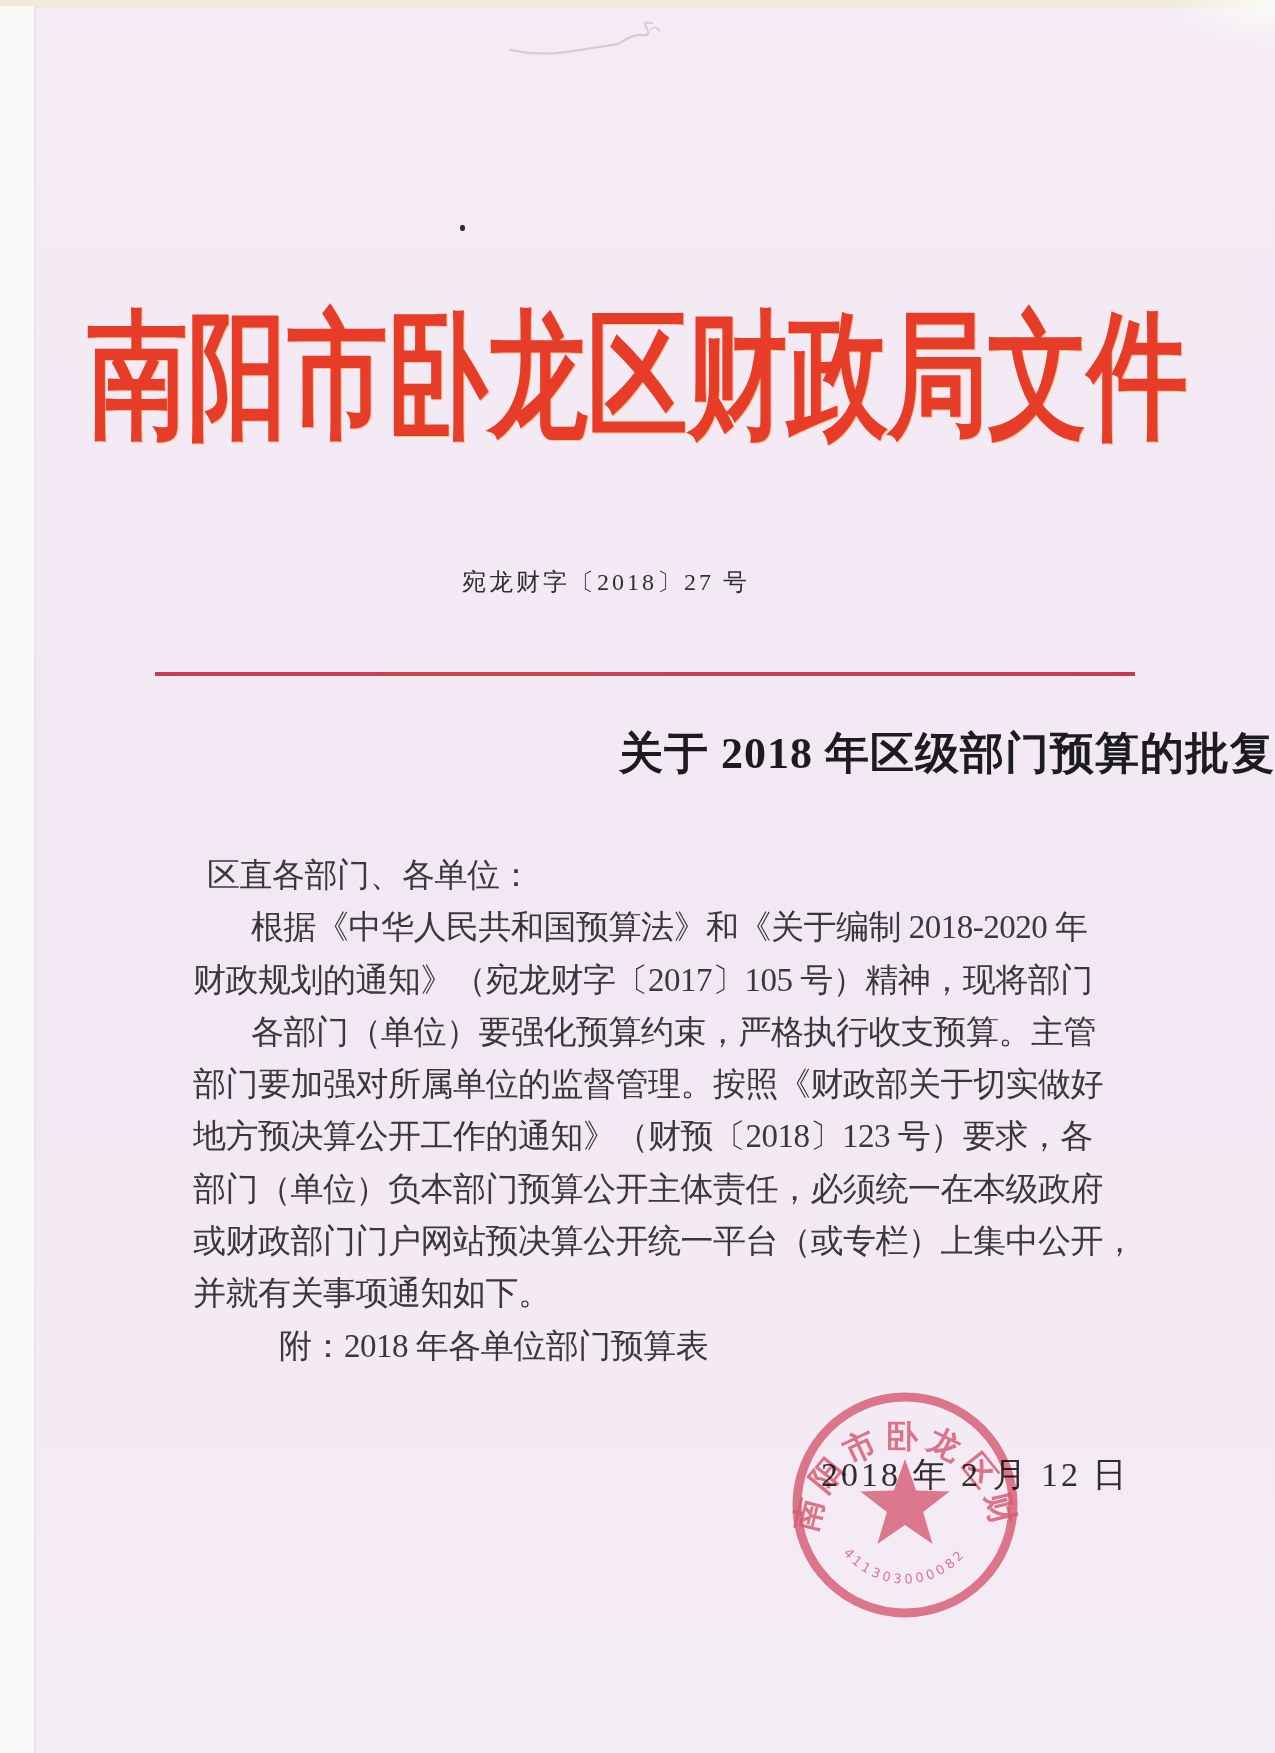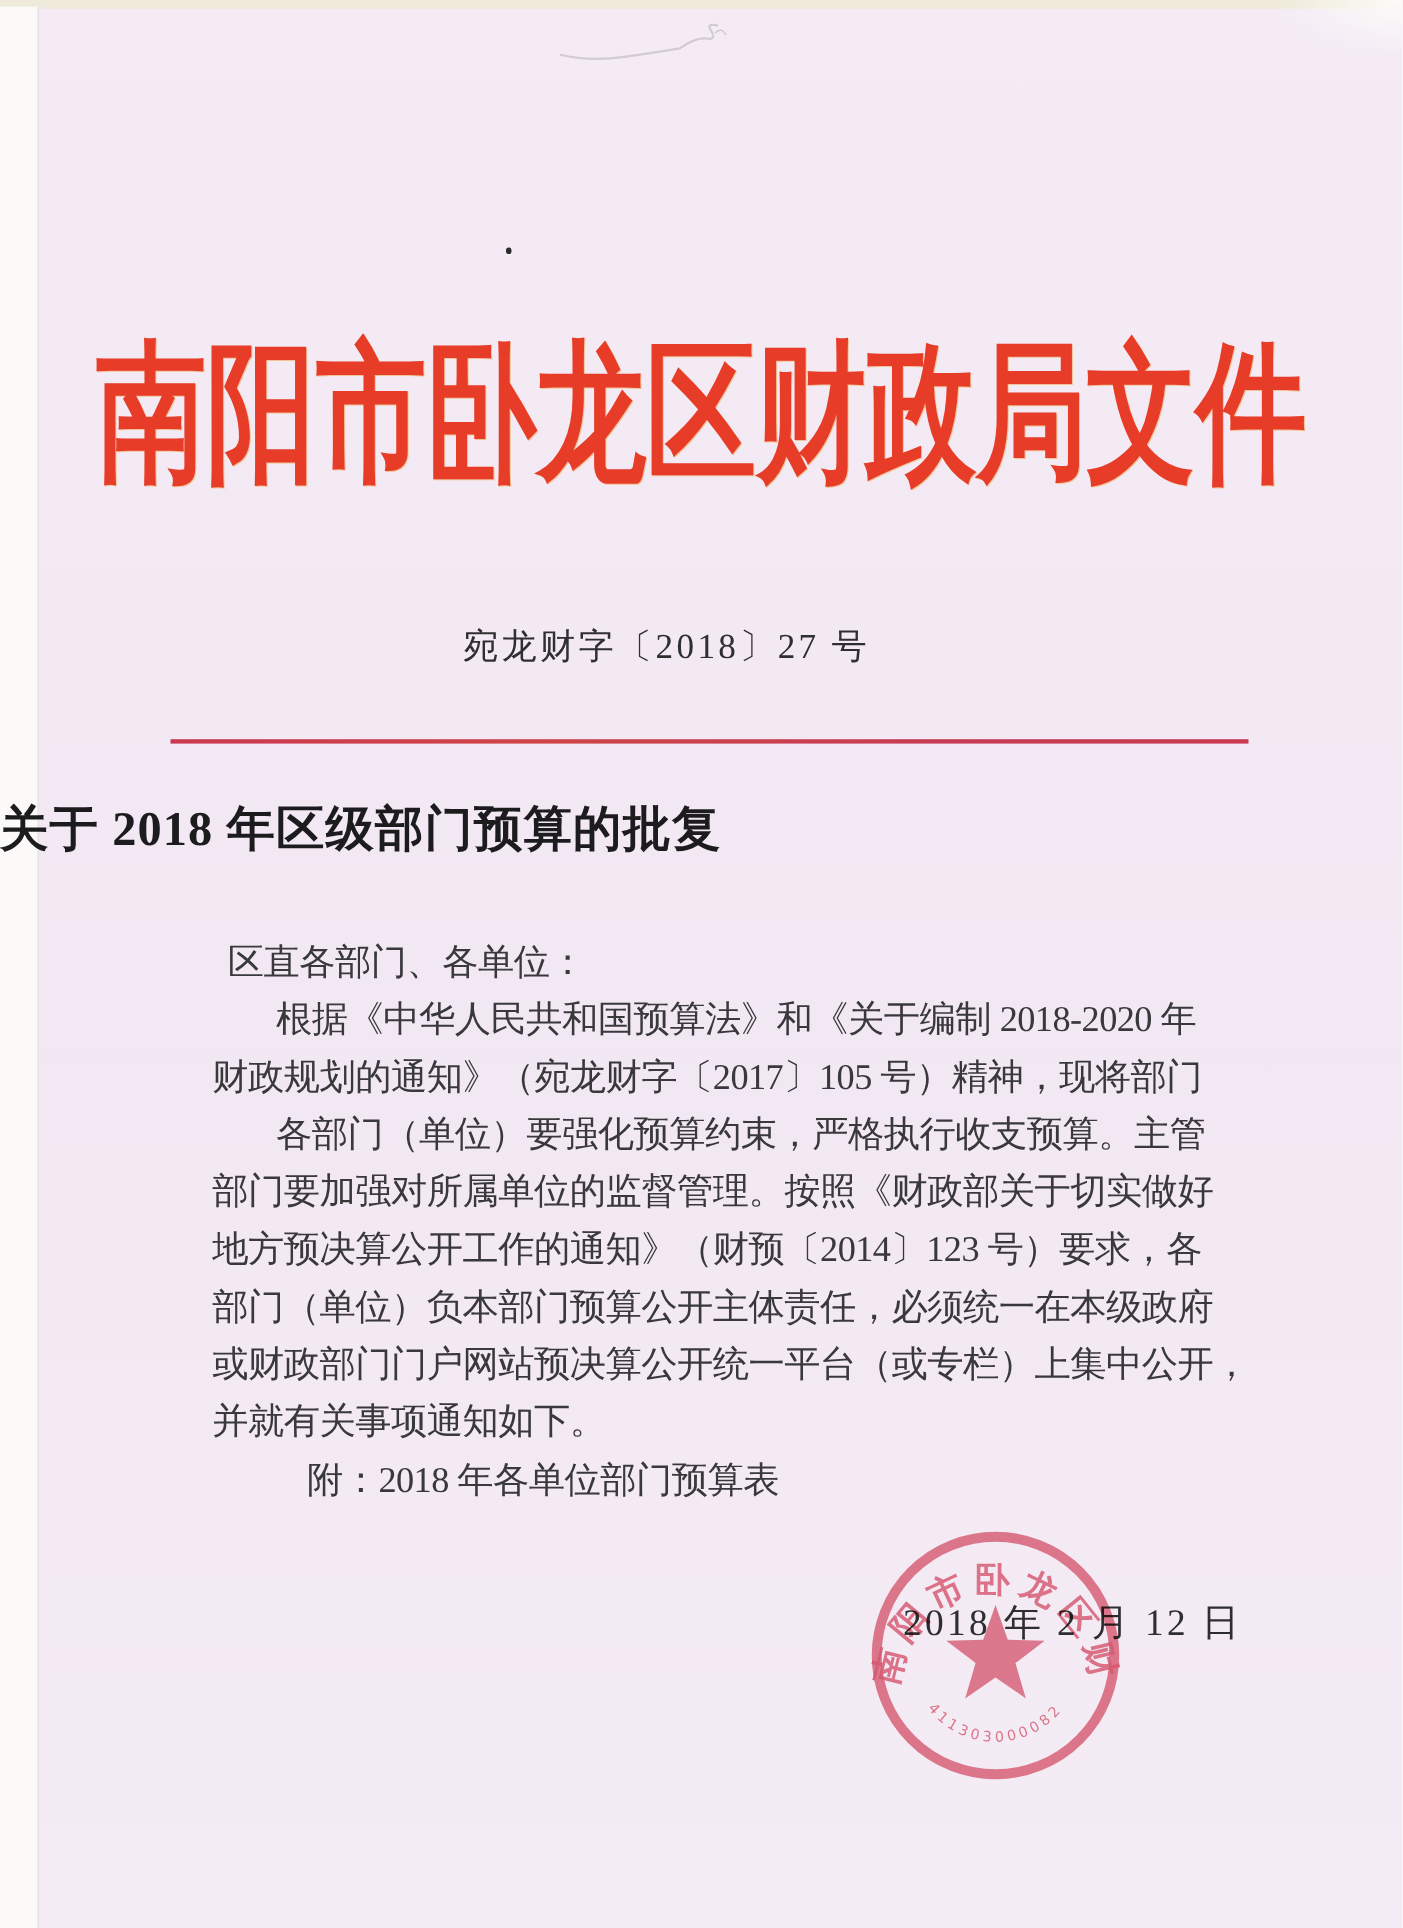--- a/index.html
+++ b/index.html
@@ -18,28 +18,28 @@
   
   .org-header{
     position:absolute;left:0;top:308px;width:1275px;text-align:center;
     font-size:100px;font-weight:bold;color:#e73c28;line-height:1;
     transform:scaleY(1.38);transform-origin:50% 0;
     text-shadow:1px 1px 0 rgba(240,150,40,.45);
     white-space:nowrap;letter-spacing:0;
   }
   .doc-number{
     position:absolute;left:0;top:566px;width:1212px;text-align:center;
-    font-size:32px;color:#2f2f31;letter-spacing:3px;
+    font-size:24px;color:#2f2f31;letter-spacing:3px;
   }
   .red-rule{
     position:absolute;left:155px;top:672px;width:980px;height:4px;
     background:linear-gradient(90deg,#c93a52 0%,#cf4448 35%,#c73d55 70%,#c93a52 100%);
   }
   .doc-title{
-    position:absolute;left:0;top:724px;width:1275px;text-align:left;
+    position:absolute;left:0;top:724px;width:1275px;text-align:right;
     font-size:44px;font-weight:bold;color:#1c1c1e;letter-spacing:1px;
   }
   
   .body-text{
     position:absolute;left:193px;top:849px;width:905px;
     font-size:33px;color:#39393c;letter-spacing:-0.5px;
   }
   .body-text .line{height:52.3px;line-height:52.3px;white-space:nowrap;}
   .issue-date{
     position:absolute;left:821px;top:1452px;
@@ -67,21 +67,21 @@
 <div class="doc-number">宛龙财字〔2018〕27 号</div>
 <div class="red-rule"></div>
 
 <div class="doc-title">关于 2018 年区级部门预算的批复</div>
 <div class="body-text" id="bodyLines">
     <div class="line" style="padding-left: 0px; margin-left: 14px;">区直各部门、各单位：</div>
     <div class="line" style="padding-left: 58px;">根据《中华人民共和国预算法》和《关于编制 2018-2020 年</div>
     <div class="line" style="padding-left: 0px;">财政规划的通知》（宛龙财字〔2017〕105 号）精神，现将部门</div>
     <div class="line" style="padding-left: 58px;">各部门（单位）要强化预算约束，严格执行收支预算。主管</div>
     <div class="line" style="padding-left: 0px;">部门要加强对所属单位的监督管理。按照《财政部关于切实做好</div>
-    <div class="line" style="padding-left: 0px;">地方预决算公开工作的通知》（财预〔2014〕123 号）要求，各</div>
+    <div class="line" style="padding-left: 0px;">地方预决算公开工作的通知》（财预〔2018〕123 号）要求，各</div>
     <div class="line" style="padding-left: 0px;">部门（单位）负本部门预算公开主体责任，必须统一在本级政府</div>
     <div class="line" style="padding-left: 0px; text-align: right;">或财政部门门户网站预决算公开统一平台（或专栏）上集中公开，</div>
     <div class="line" style="padding-left: 0px;">并就有关事项通知如下。</div>
     <div class="line" style="padding-left: 86px;">附：2018 年各单位部门预算表</div>
   </div>
 
 <div class="issue-date">2018 年 2 月 12 日</div>
 
 <svg class="seal" viewBox="0 0 236 240">
   <defs>

